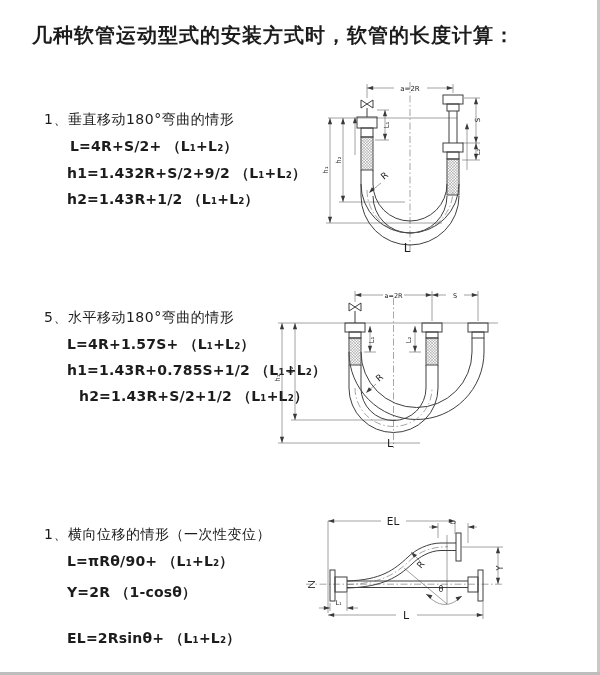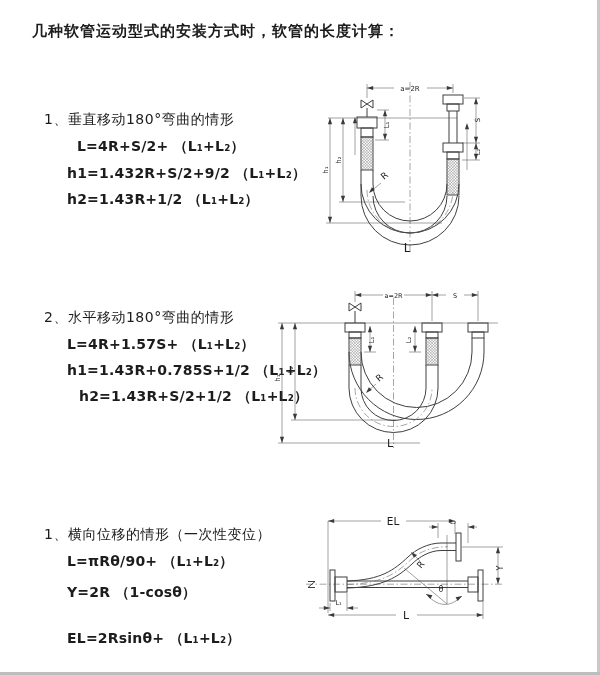--- a/index.html
+++ b/index.html
@@ -1,19 +1,19 @@
 <!DOCTYPE html>
 <html><head>
 <meta charset="utf-8">
 <style>
   html,body{margin:0;padding:0}
   body{width:600px;height:675px;position:relative;background:#ffffff;overflow:hidden;
        font-family:"DejaVu Sans","Liberation Sans",sans-serif;color:#1c1c1c}
   .abs{position:absolute;white-space:nowrap}
-  .title{font-size:15px;font-weight:700;letter-spacing:1px}
+  .title{font-size:20px;font-weight:700;letter-spacing:1px}
   .sec-heading{font-size:14px;font-weight:400;letter-spacing:.5px}
   .formula{font-size:14px;font-weight:700;letter-spacing:.2px}
   .diag{position:absolute}
   .main{fill:none;stroke:#3f3f3f;stroke-width:1}
   .thin{fill:none;stroke:#555;stroke-width:.55}
   .arr{fill:#3a3a3a;stroke:none}
   .cl{fill:none;stroke:#6a6a6a;stroke-width:.6;stroke-dasharray:7 2.5 1.5 2.5}
   .hatch line{stroke:#6a6a6a;stroke-width:.4}
   .hatch rect{fill:none;stroke:#3f3f3f;stroke-width:.95}
   text{fill:#1d1d1d;font-family:"DejaVu Sans",sans-serif}
@@ -21,21 +21,21 @@
   .t10{font-size:10.5px}.t11{font-size:11px}.t12{font-size:12px}
   .edge-r{position:absolute;right:0;top:0;width:3px;height:100%;background:#c9c9c9}
   .edge-b{position:absolute;left:0;bottom:0;width:100%;height:3px;background:#bdbdbd}
 </style>
 </head>
 <body>
 
 <div class="abs title" style="left:32px;top:22px">几种软管运动型式的安装方式时，软管的长度计算：</div>
 
 <div class="abs sec-heading" style="left:44px;top:111px">1、垂直移动180°弯曲的情形</div>
-<div class="abs formula" style="left:77px;top:138px">L=4R+S/2+ （L₁+L₂）</div>
+<div class="abs formula" style="left:70px;top:138px">L=4R+S/2+ （L₁+L₂）</div>
 <div class="abs formula" style="left:67px;top:165px">h1=1.432R+S/2+9/2 （L₁+L₂）</div>
 <div class="abs formula" style="left:67px;top:191px">h2=1.43R+1/2 （L₁+L₂）</div>
 
 <svg class="diag" style="left:280px;top:70px;width:315px;height:190px" viewBox="280 70 315 190">
   <defs>
       <path id="ar1" d="M0,0 L-2.1,6.2 L2.1,6.2 Z"></path>
     </defs>
 
   <line class="cl" x1="410" y1="82" x2="410" y2="252"></line>
   <g class="thin">
@@ -170,21 +170,21 @@
   <text class="t7" x="410" y="90.5" text-anchor="middle">a=2R</text>
   <text class="t7" transform="translate(389,125) rotate(-90)" text-anchor="middle">L₁</text>
   <text class="t7" transform="translate(480,120) rotate(-90)" text-anchor="middle">S</text>
   <text class="t7" transform="translate(480,152) rotate(-90)" text-anchor="middle">L₂</text>
   <text class="t7" transform="translate(328,170) rotate(-90)" text-anchor="middle">h₁</text>
   <text class="t7" transform="translate(341,160) rotate(-90)" text-anchor="middle">h₂</text>
   <text class="t9" transform="translate(384,180) rotate(-40)">R</text>
   <text class="t12" x="407" y="252" text-anchor="middle">L</text>
 </svg>
 
-<div class="abs sec-heading" style="left:44px;top:309px">2、水平移动180°弯曲的情形</div>
+<div class="abs sec-heading" style="left:44px;top:309px">5、水平移动180°弯曲的情形</div>
 <div class="abs formula" style="left:67px;top:336px">L=4R+1.57S+ （L₁+L₂）</div>
 <div class="abs formula" style="left:67px;top:362px">h1=1.43R+0.785S+1/2 （L₁+L₂）</div>
 <div class="abs formula" style="left:79px;top:388px">h2=1.43R+S/2+1/2 （L₁+L₂）</div>
 
 <svg class="diag" style="left:270px;top:283px;width:330px;height:172px" viewBox="270 283 330 172">
   <defs>
       <path id="ar2" d="M0,0 L-2.1,6.2 L2.1,6.2 Z"></path>
     </defs>
   <line class="cl" x1="393.5" y1="298" x2="393.5" y2="448"></line>
   <g class="thin">

